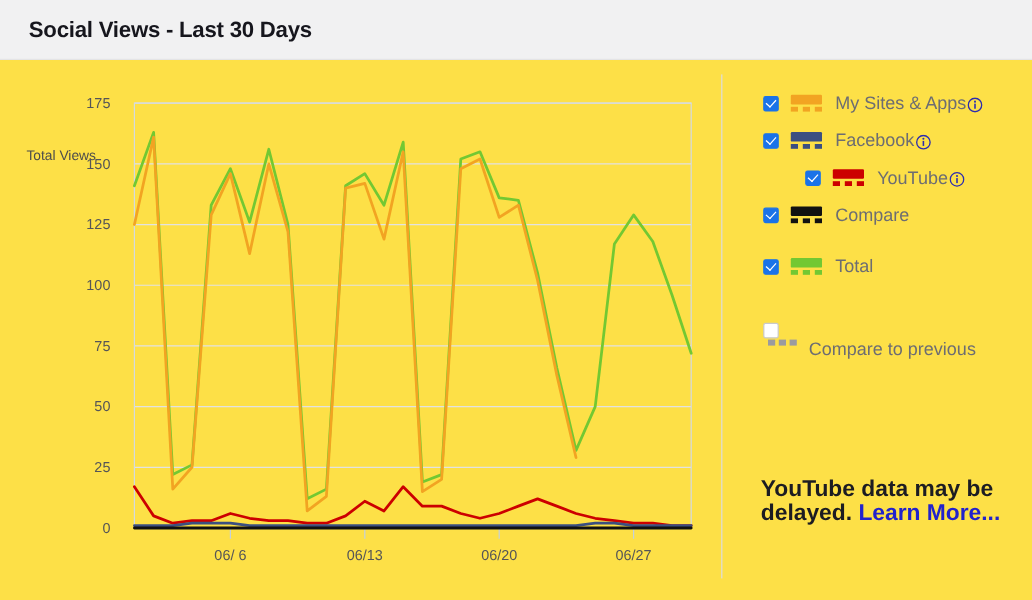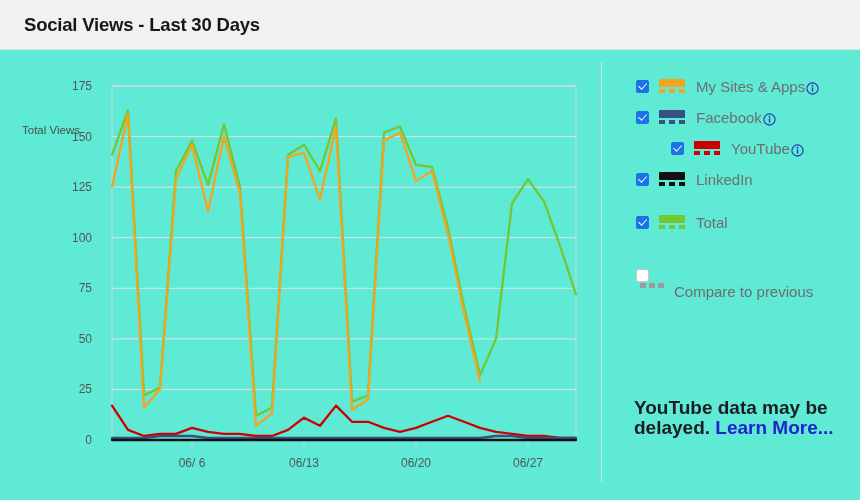--- a/index.html
+++ b/index.html
@@ -10,21 +10,21 @@
     width: 860px;
     height: 500px;
     background: #ffffff;
     font-family: "Liberation Sans", sans-serif;
     overflow: hidden;
   }
   #widget {
     position: relative;
     width: 860px;
     height: 500px;
-    background: #5eead4;
+    background: #fde047;
     box-sizing: border-box;
   }
   
   #header-bar {
     position: absolute;
     left: 0; top: 0;
     width: 860px; height: 50px;
     background: #f1f1f2;
     border-bottom: 1px solid #e4e4e6;
     box-sizing: border-box;
@@ -302,21 +302,21 @@
         <div class="legend-row" style="top: 117px;">
           <div class="chk on"></div>
           <div class="swatch">
             <div class="bar" style="background: rgb(17, 17, 17);"></div>
             <div class="dashes">
               <i style="background: rgb(17, 17, 17);"></i>
               <i style="background: rgb(17, 17, 17);"></i>
               <i style="background: rgb(17, 17, 17);"></i>
             </div>
           </div>
-          <div class="legend-label">LinkedIn</div>
+          <div class="legend-label">Compare</div>
         </div>
         <div class="legend-row" style="top: 148px; margin-top: 12px;">
           <div class="chk on"></div>
           <div class="swatch">
             <div class="bar" style="background: rgb(115, 200, 50);"></div>
             <div class="dashes">
               <i style="background: rgb(115, 200, 50);"></i>
               <i style="background: rgb(115, 200, 50);"></i>
               <i style="background: rgb(115, 200, 50);"></i>
             </div>

